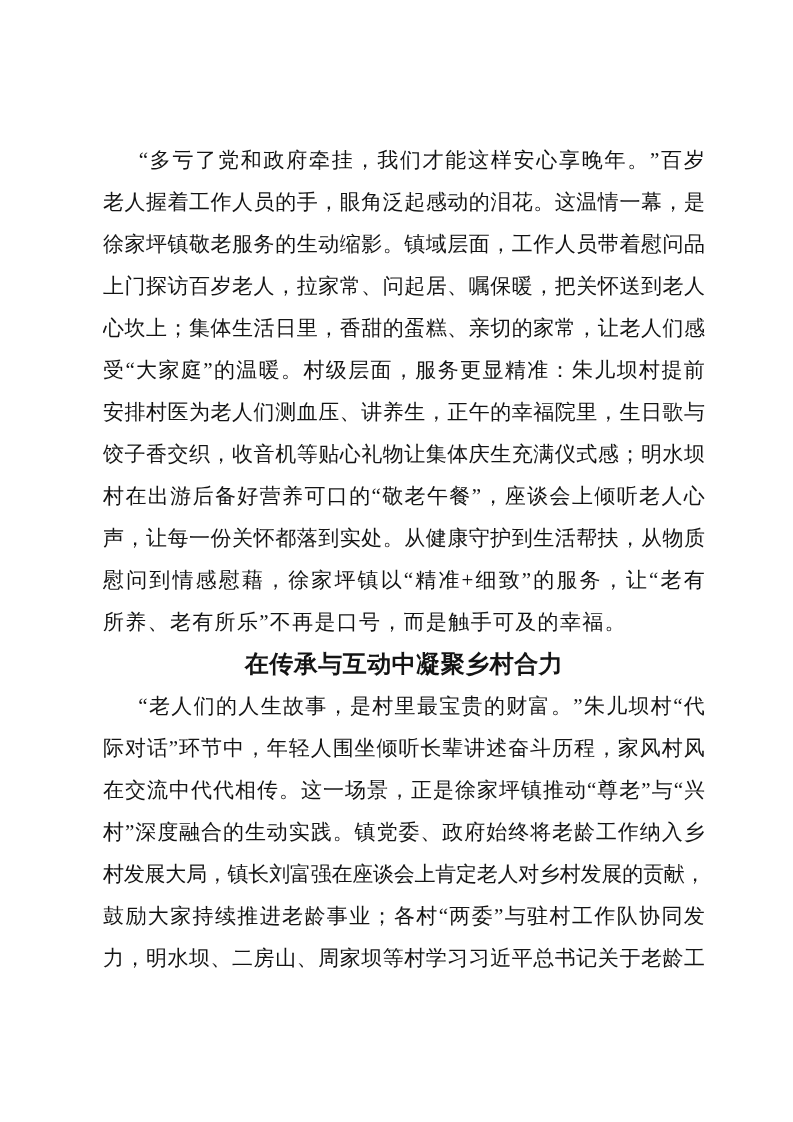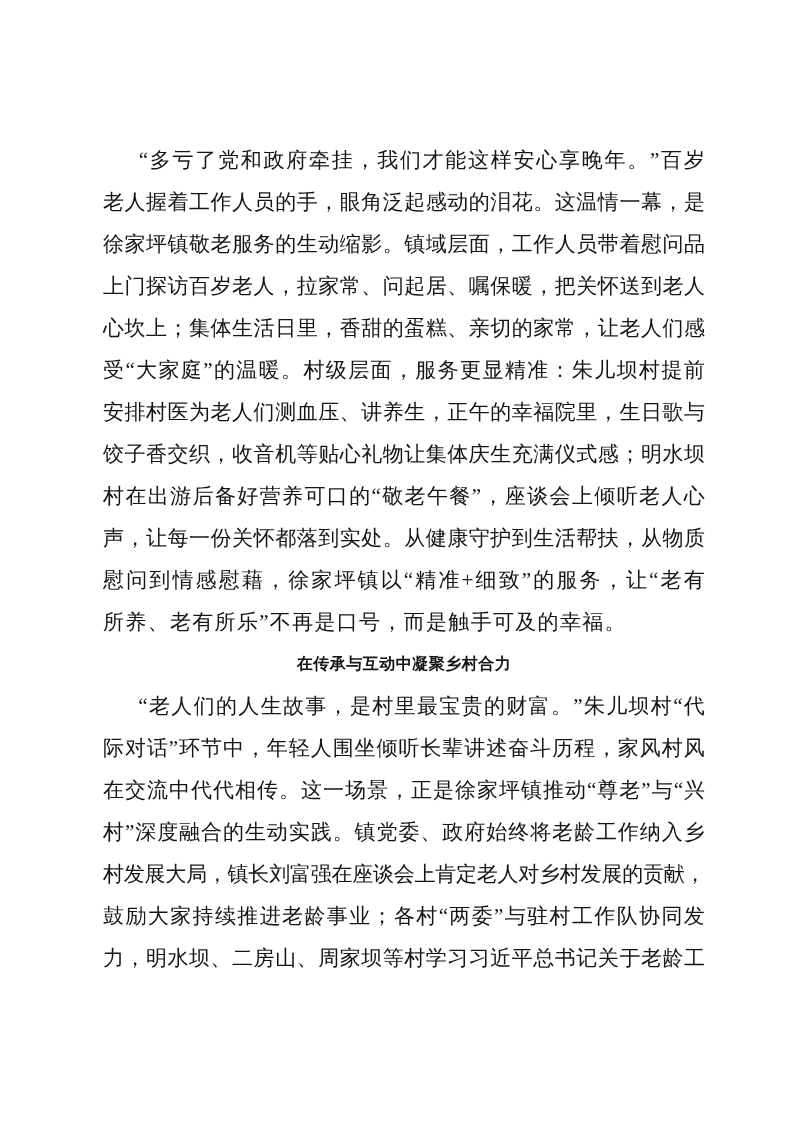--- a/index.html
+++ b/index.html
@@ -42,21 +42,21 @@
     justify-content: flex-start;
     letter-spacing: 1.3px;
   }
   
   .indent-spacer {
     flex: 0 0 34px;
   }
   .heading {
     height: 42px;
     line-height: 42px;
-    font-size: 16px;
+    font-size: 24px;
     font-weight: bold;
     text-align: center;
     letter-spacing: 0.5px;
   }
 </style>
 </head>
 <body>
 
 <div class="page">
   <div class="content">

